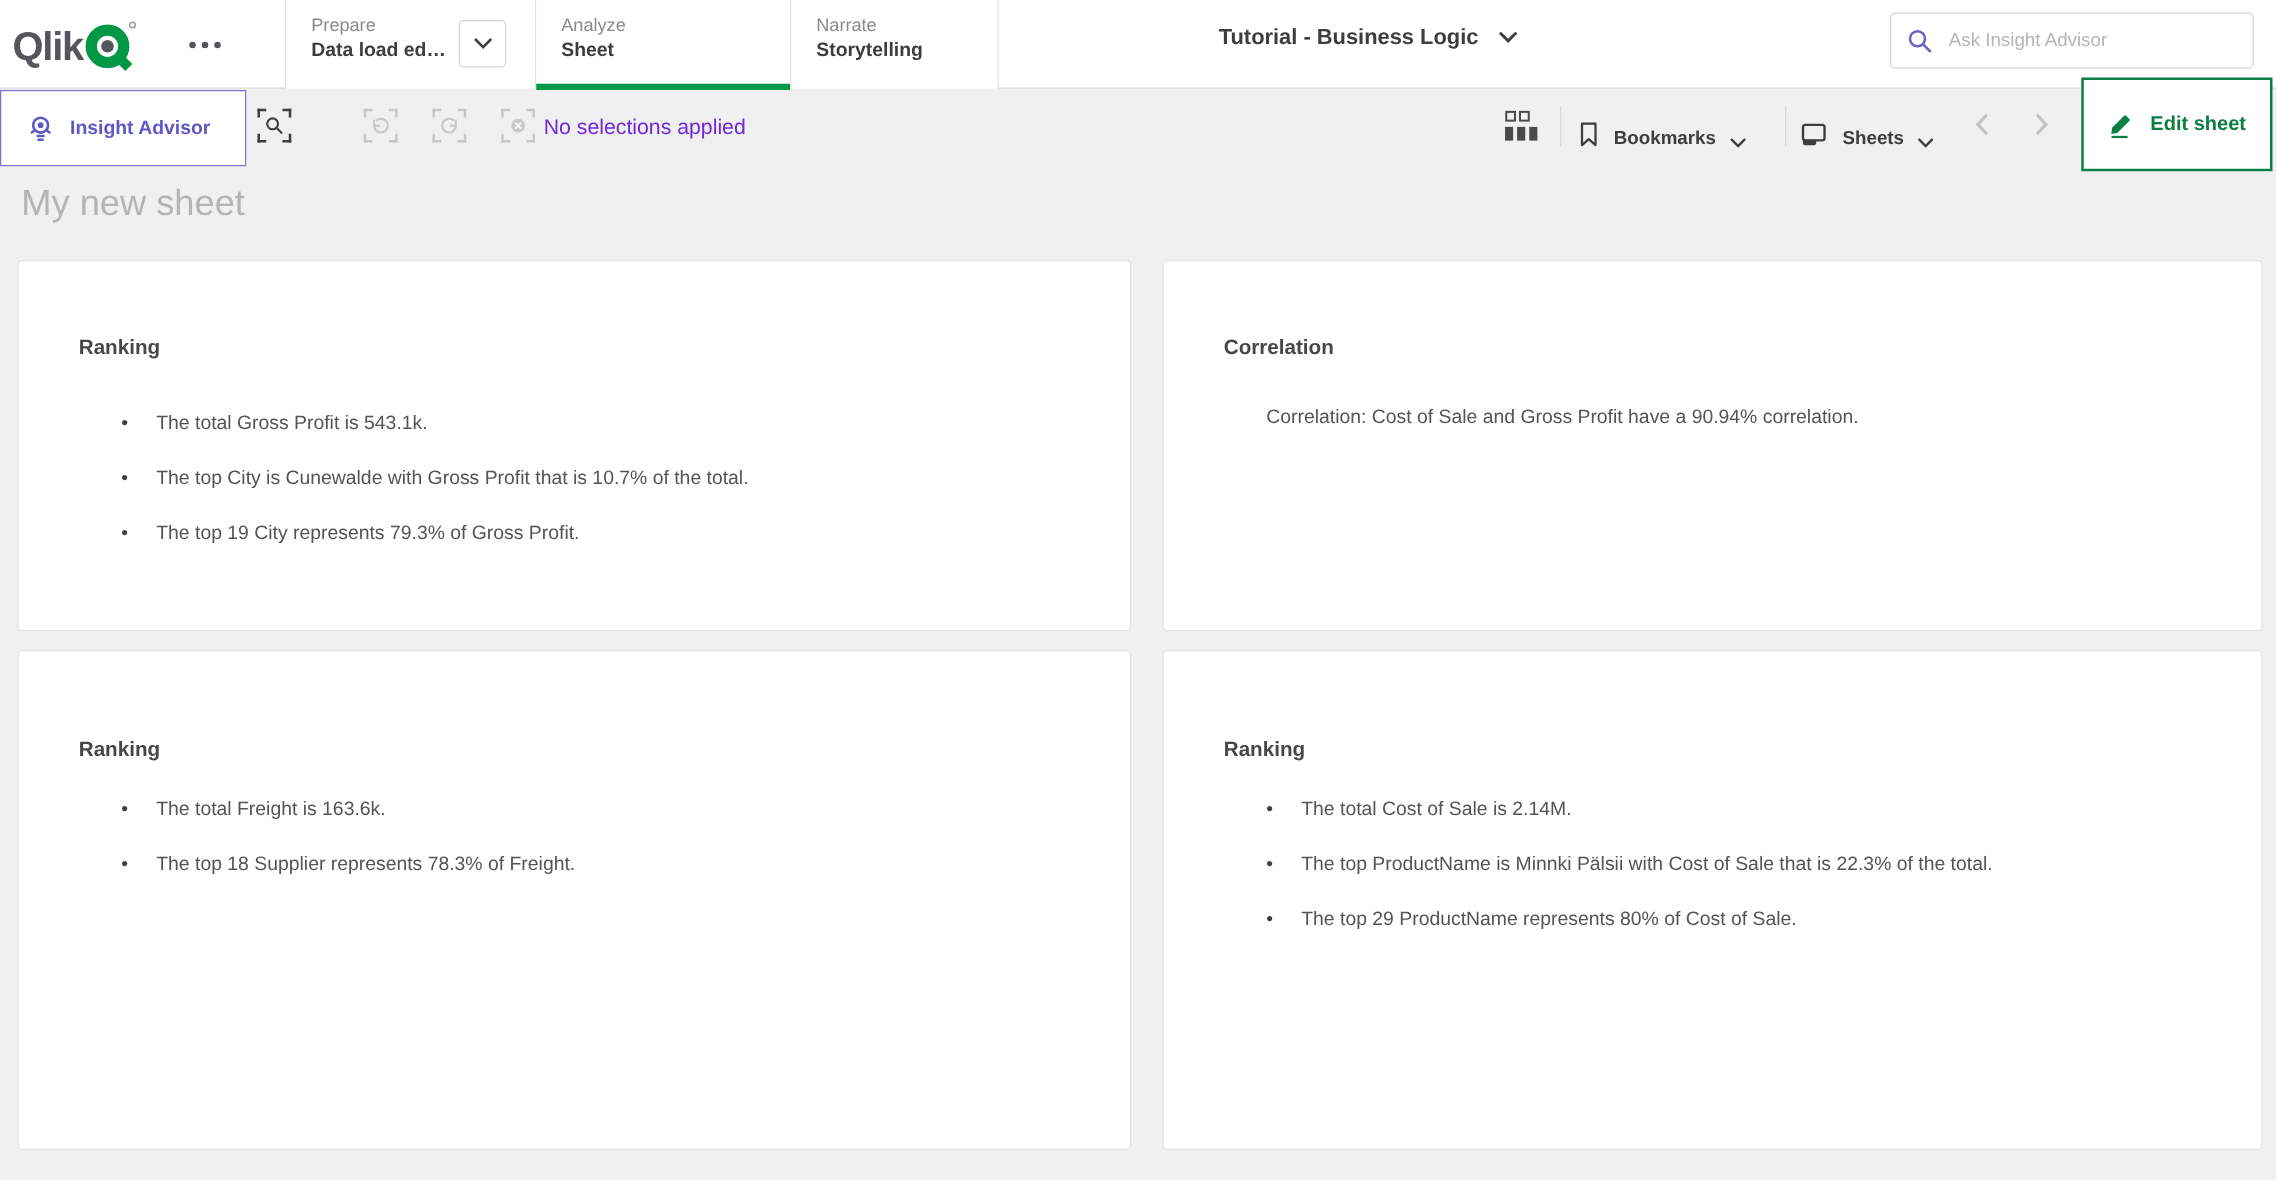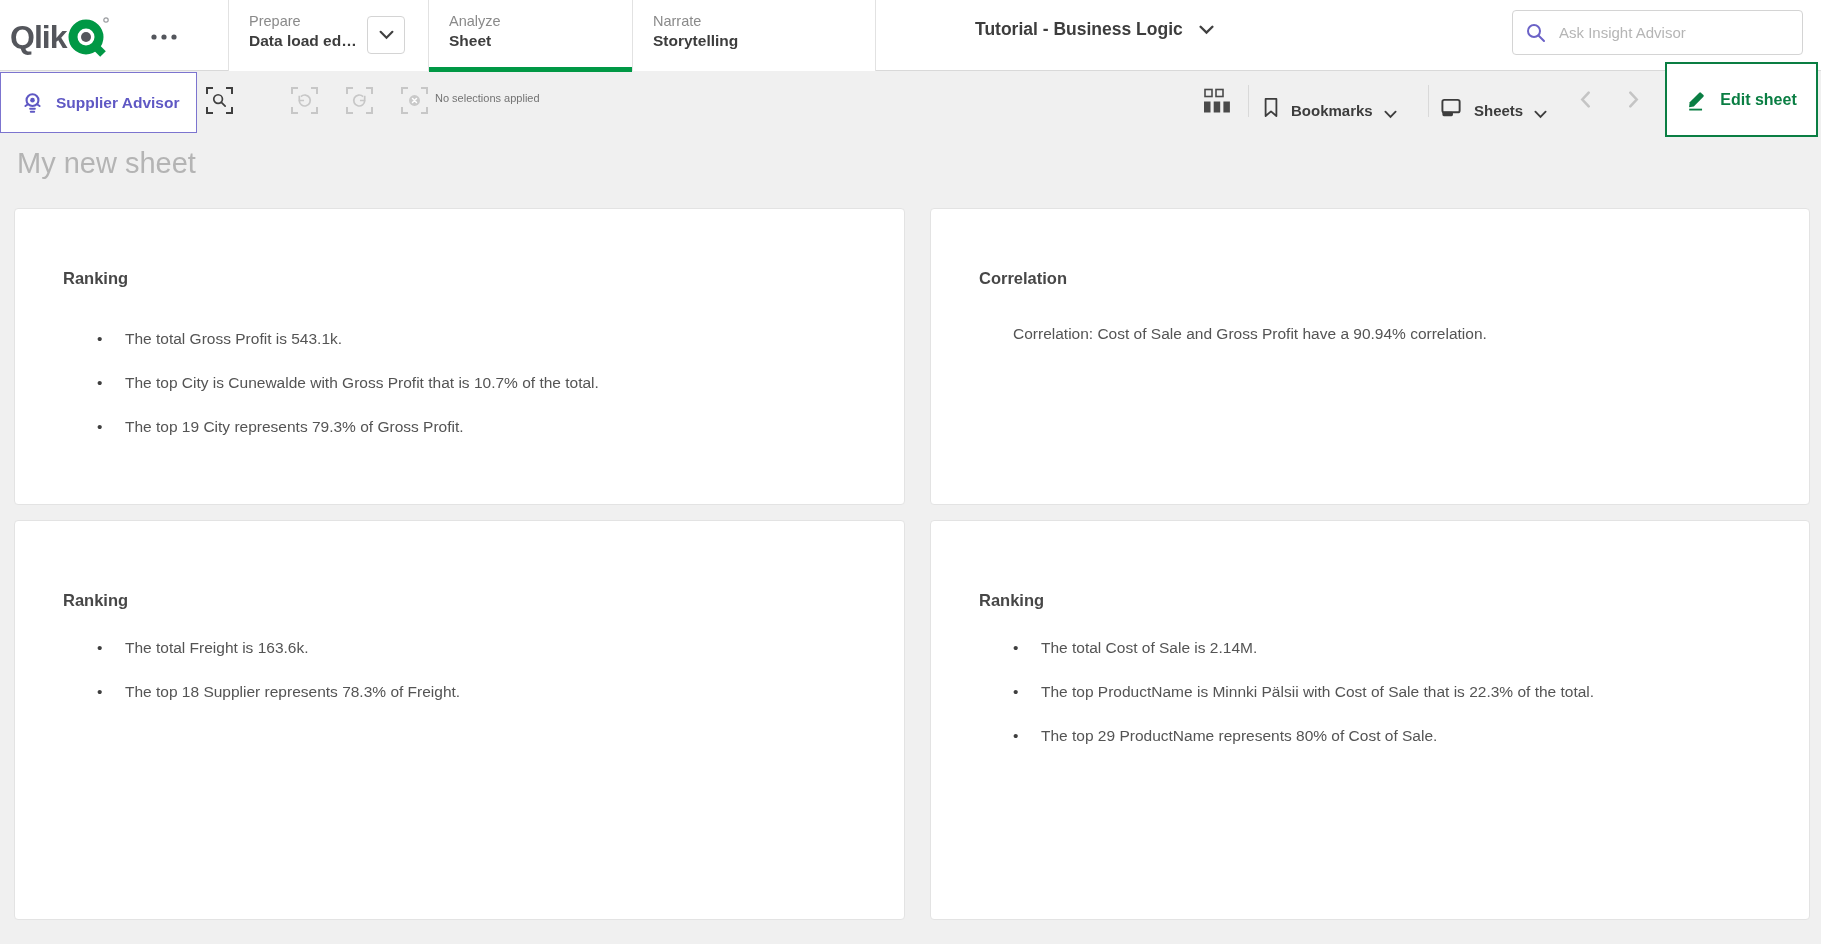--- a/index.html
+++ b/index.html
@@ -14,21 +14,21 @@
     position:absolute; top:0; left:0; width:1821px; height:71px;
     background:#ffffff; border-bottom:1px solid #d9d9d9; z-index:2;
   }
   .logo { position:absolute; left:10px; top:12px; display:flex; align-items:flex-end; cursor:pointer; }
   .logo-text { font-size:32px; font-weight:bold; color:#54565c; letter-spacing:-1px; line-height:46px; }
   .more-menu { position:absolute; left:150px; top:27px; cursor:pointer; }
 
   .tab { position:absolute; top:0; height:71px; border-left:1px solid #e2e2e2; padding:13px 0 0 20px; background:#fff; cursor:pointer; }
   .tab-prepare { left:228px; width:200px; }
   .tab-analyze { left:428px; width:204px; }
-  .tab-narrate { left:632px; width:244px; border-right:1px solid #e2e2e2; }
+  .tab-narrate { left:632px; width:167px; border-right:1px solid #e2e2e2; }
   .tab .eyebrow { font-size:14.5px; color:#8a8a8a; margin-bottom:3px; }
   .tab .page { font-size:15.5px; font-weight:bold; color:#3d3d3d; }
   .tab-dropdown {
     position:absolute; right:23px; top:16px; width:38px; height:38px;
     border:1px solid #d4d4d4; border-radius:4px; background:#fff;
     display:flex; align-items:center; justify-content:center; cursor:pointer;
   }
   .active-underline { position:absolute; left:0; right:0; bottom:-1px; height:5px; background:#009845; }
 
   .app-title-group { position:absolute; left:975px; top:0; height:59px; display:flex; align-items:center; gap:16px; cursor:pointer; }
@@ -57,21 +57,21 @@
   .sel-btn { position:absolute; top:16px; width:27px; height:27px; cursor:pointer; }
   .sel-btn .glyph { position:absolute; left:5px; top:5px; }
   .corner { position:absolute; width:7px; height:7px; }
   .sel-on  .corner { border-color:#3f3f3f; }
   .sel-off .corner { border-color:#c7c7c7; }
   .c-tl { top:0; left:0; border-top:2px solid; border-left:2px solid; }
   .c-tr { top:0; right:0; border-top:2px solid; border-right:2px solid; }
   .c-bl { bottom:0; left:0; border-bottom:2px solid; border-left:2px solid; }
   .c-br { bottom:0; right:0; border-bottom:2px solid; border-right:2px solid; }
 
-  .status-text { position:absolute; left:435px; top:21px; font-size:11px; color:#737373; }
+  .status-text { position:absolute; left:435px; top:21px; font-size:17px; color:#6d28d9; }
 
   .grid-btn { position:absolute; left:1203px; top:17px; cursor:pointer; }
   .tool-group { position:absolute; top:14px; height:34px; display:flex; align-items:flex-end; gap:11px; cursor:pointer; }
   .tool-group .label { font-size:15px; font-weight:bold; color:#3d3d3d; }
   .bookmarks-group { left:1262px; }
   .sheets-group { left:1440px; }
   .v-div { position:absolute; top:14px; width:1px; height:32px; background:#d9d9d9; }
   .nav-btn { position:absolute; top:20px; cursor:pointer; }
 
   .edit-btn {
@@ -160,21 +160,21 @@
 
 <main class="main">
 
   <div class="insight-btn">
     <svg width="23" height="26" viewBox="0 0 24 26">
       <circle cx="12" cy="10" r="6.2" fill="none" stroke="#5f58c4" stroke-width="2.2"></circle>
       <circle cx="12" cy="10" r="2.4" fill="#5f58c4"></circle>
       <path d="M9.5 19 h5 M10.2 22.2 h3.6" stroke="#5f58c4" stroke-width="2" fill="none" stroke-linecap="round"></path>
       <path d="M4.6 16.2 l2.3 -1.7 M19.4 16.2 l-2.3 -1.7" stroke="#5f58c4" stroke-width="2" fill="none" stroke-linecap="round"></path>
     </svg>
-    <span>Supplier Advisor</span>
+    <span>Insight Advisor</span>
   </div>
 
   <div class="sel-btn sel-on" style="left:206px">
     <span class="corner c-tl"></span>
       <span class="corner c-tr"></span>
       <span class="corner c-bl"></span>
       <span class="corner c-br"></span>
     <svg class="glyph" width="17" height="17" viewBox="0 0 18 18">
       <circle cx="7.5" cy="7.5" r="4.6" fill="none" stroke="#3f3f3f" stroke-width="1.8"></circle>
       <line x1="11" y1="11" x2="15" y2="15" stroke="#3f3f3f" stroke-width="1.8" stroke-linecap="round"></line>

